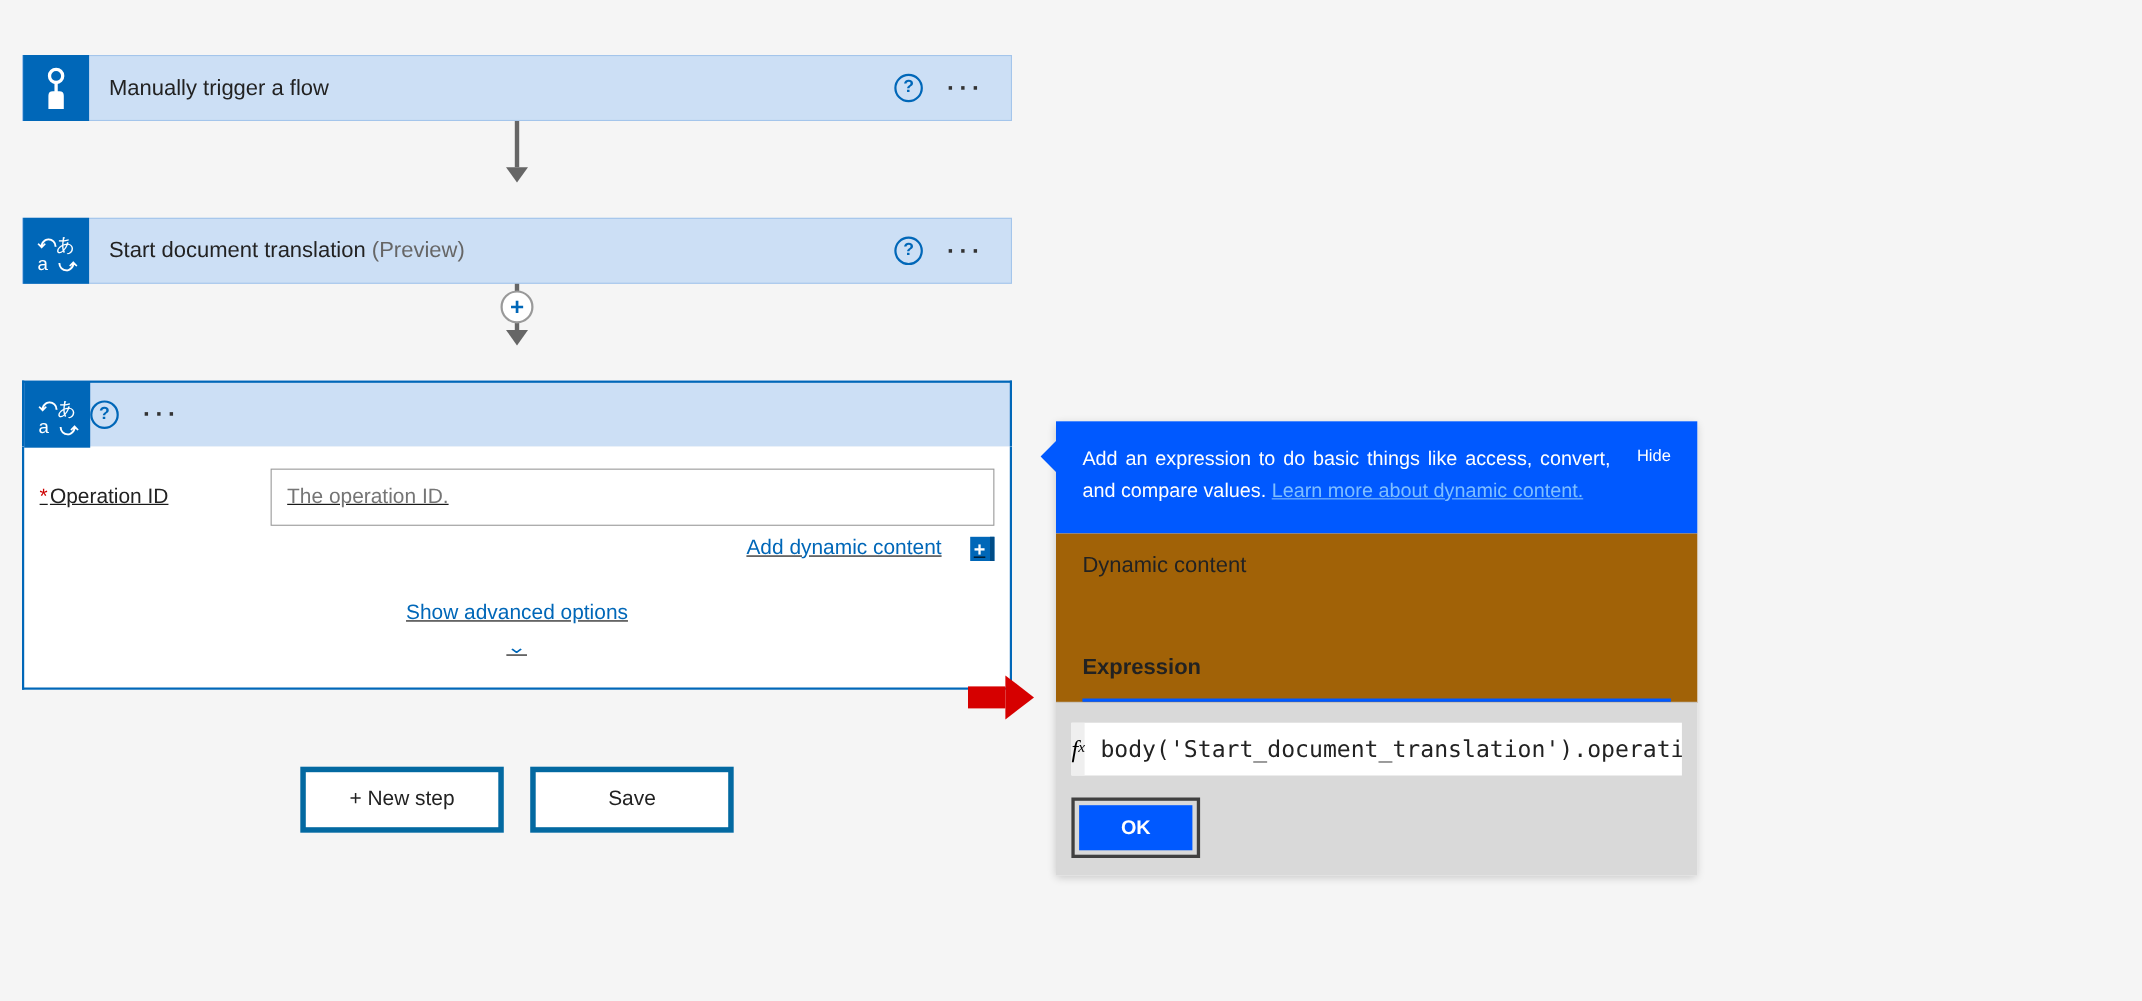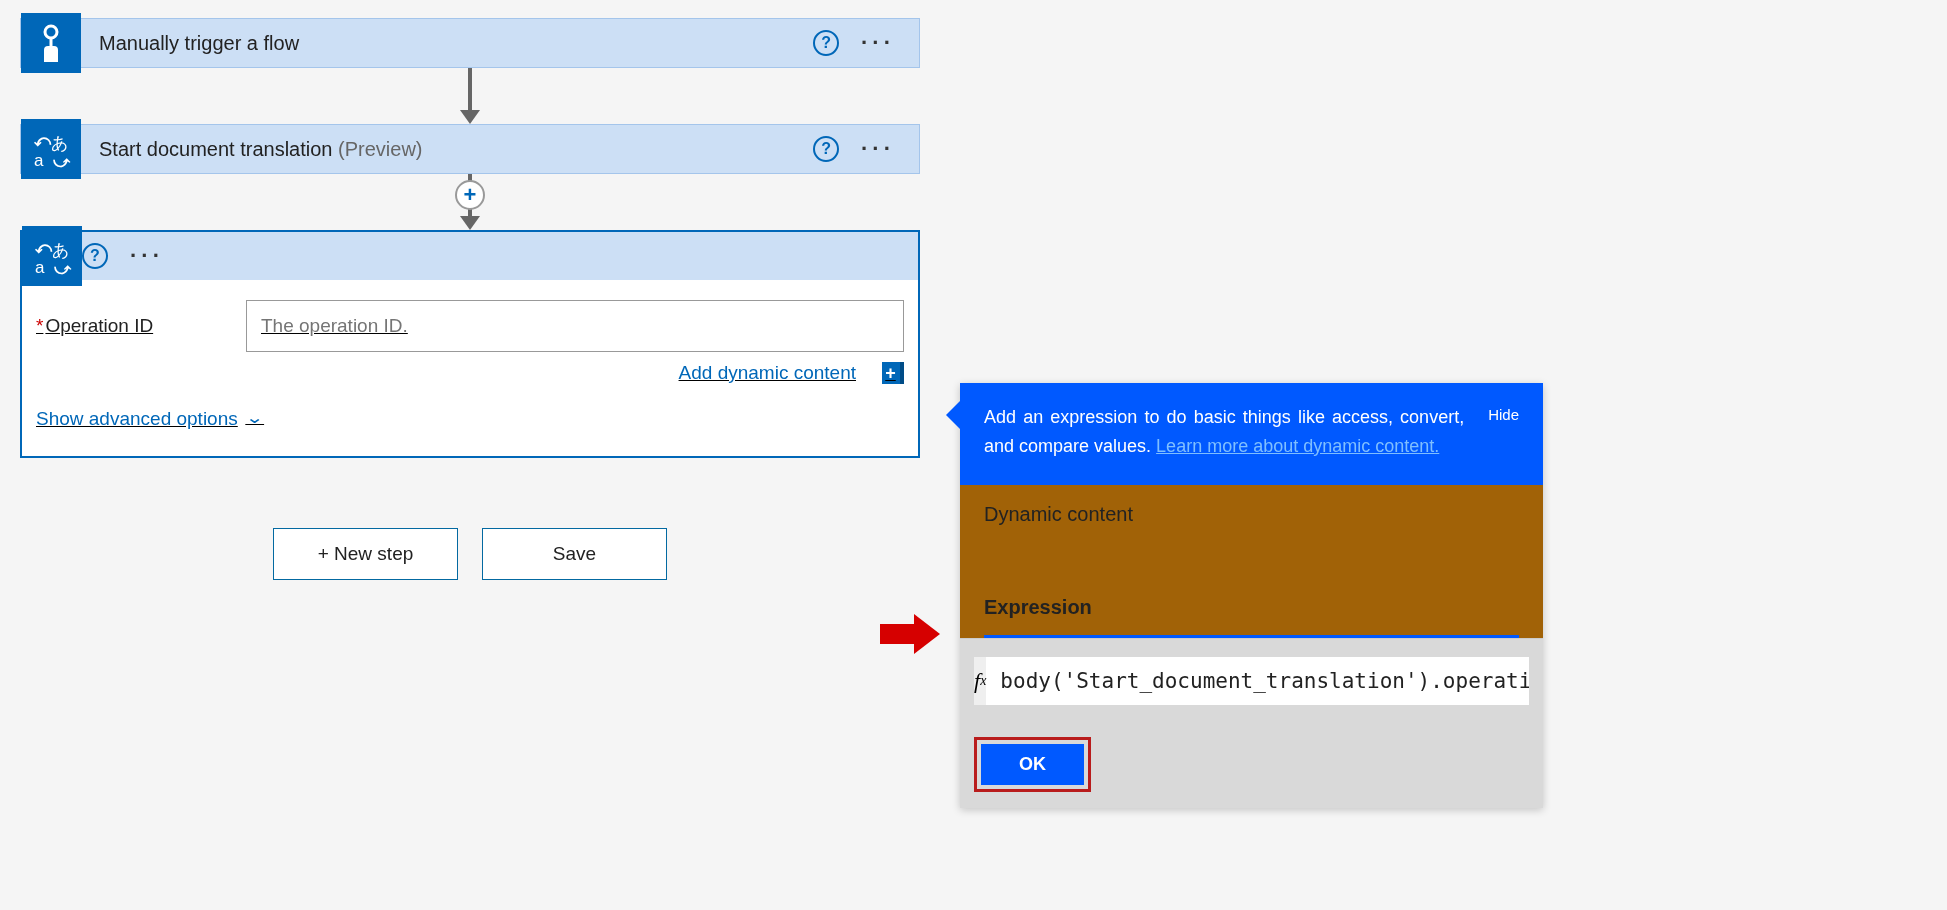--- a/index.html
+++ b/index.html
@@ -16,21 +16,22 @@
     position: absolute;
     left: 20px;
     top: 18px;
     width: 900px;
   }
   .flow-step {
     display: flex;
     align-items: center;
     border: 1px solid #a4c5eb;
     background: #ccdff5;
-    height: 50px;
+    height: 60px;
+    margin-top: 32px;
   }
   .flow-step.selected {
     border: 2px solid #0067b8;
   }
   .flow-step-icon {
     width: 60px;
     height: 60px;
     background: #0067b8;
     display: flex;
     align-items: center;
@@ -148,37 +149,38 @@
     font-weight: bold;
     display: flex;
     align-items: center;
     justify-content: center;
     font-size: 18px;
     padding-right: 1px;
   }
   .advanced-link {
     color: #0067b8;
     font-size: 19px;
-    margin-top: 24px;
-    display: flex;
-    align-items: flex-start;
+    margin-top: 37px;
+    display: flex;
+    align-items: center;
     gap: 10px;
+    flex-direction: column;
   }
   .advanced-link .chev {
     font-size: 16px;
     transform: scaleX(1.4);
   }
   .footer-buttons {
     margin-top: 70px;
     display: flex;
     justify-content: center;
     gap: 24px;
   }
   .footer-btn {
-    border: 1px solid #0369a1;
+    border: 5px solid #0369a1;
     background: #fff;
     padding: 14px 0;
     width: 185px;
     font-size: 19px;
     color: #222;
     text-align: center;
   }
   
   .popover {
     position: absolute;
@@ -258,23 +260,23 @@
   }
   .expr-fx sub { font-size: 14px; }
   .expr-text {
     padding: 0 14px;
     font-family: "Consolas", monospace;
     font-size: 21px;
     white-space: nowrap;
     color: #222;
   }
   .ok-wrap {
-    border: 3px solid #b91c1c;
+    border: 3px solid #404040;
     display: inline-block;
-    margin-top: 32px;
+    margin-top: 20px;
     padding: 4px;
   }
   .ok-btn {
     background: #0059ff;
     color: #fff;
     font-weight: bold;
     font-size: 18px;
     padding: 10px 38px;
     border: none;
   }

